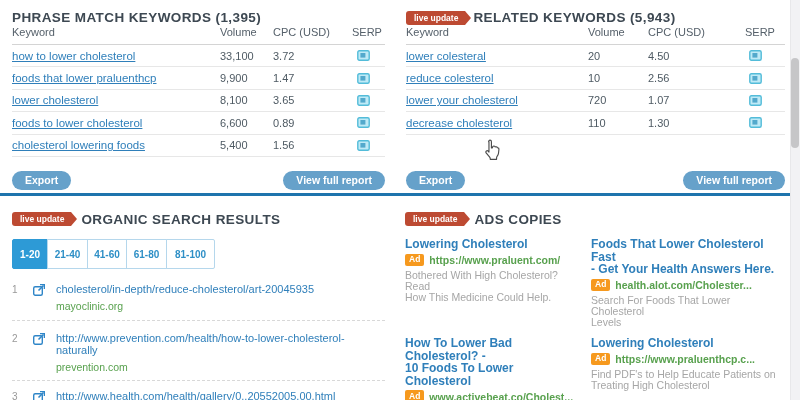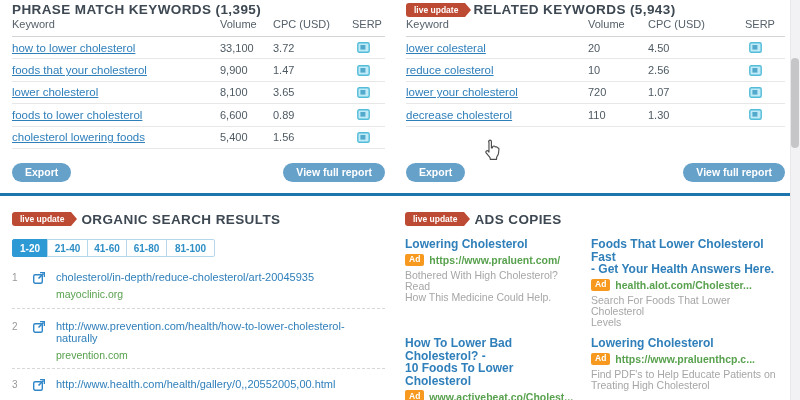--- a/index.html
+++ b/index.html
@@ -1,20 +1,20 @@
 <!DOCTYPE html>
 <html style="--link-blue: #2f7fba; --title-dark: #3d4852; --badge-red: #bd4a32; --accent-blue: #2d9ad6; --button-blue: #66a1ca; --divider-blue: #1e74ad; --url-green: #58a14e; --ad-orange: #f6991e;"><head>
 <meta charset="utf-8">
 <style>
   html,body{margin:0;padding:0;}
   .stage{position:relative;width:800px;height:400px;background:#fff;overflow:hidden;
          font-family:"Liberation Sans","DejaVu Sans",sans-serif;}
 
   
-  .panel{position:absolute;top:0;}
+  .panel{position:absolute;top:8px;}
   #pm{left:12px;width:373px;height:193px;}
   #rk{left:406px;width:379px;height:193px;}
   .title-row{position:absolute;top:-9px;left:0;display:flex;align-items:center;gap:8px;white-space:nowrap;}
   .sec-title{font-size:13.5px;font-weight:bold;color:var(--title-dark);letter-spacing:.4px;}
   .thead,.trow{display:grid;align-items:center;}
   #pm .thead,#pm .trow{grid-template-columns:208px 53px 79px 1fr;}
   #rk .thead,#rk .trow{grid-template-columns:182px 60px 97px 1fr;}
   .thead{box-sizing:border-box;height:37px;align-items:end;padding-bottom:6px;
          border-bottom:1px solid #d4d4d4;color:#55606a;font-size:11px;}
   .trow{box-sizing:border-box;height:22.4px;border-bottom:1px solid #e7e7e7;
@@ -35,21 +35,21 @@
   .heading{display:flex;align-items:center;gap:10px;margin-top:6px;height:16px;}
   .live-badge{position:relative;background:var(--badge-red);color:#fff;font-size:8.5px;
               font-weight:bold;line-height:10px;padding:2px 7px 2px 8px;border-radius:3px 0 0 3px;}
   .live-badge::after{content:"";position:absolute;right:-6px;top:0;
               border-top:7px solid transparent;border-bottom:7px solid transparent;
               border-left:6px solid var(--badge-red);}
   .title-row .live-badge{margin-top:0;}
 
   
   .pagination{display:flex;margin-top:12px;}
-  .page-btn{box-sizing:border-box;height:18px;border:1px solid #b5d7ec;background:#fff;
+  .page-btn{box-sizing:border-box;height:30px;border:1px solid #b5d7ec;background:#fff;
             color:#2e8fc6;font-size:10px;font-weight:bold;font-family:inherit;padding:0;cursor:pointer;}
   .page-btn + .page-btn{margin-left:-1px;}
   .page-btn:nth-child(1){width:36px;border-radius:2px 0 0 2px;}
   .page-btn:nth-child(2){width:41px;}
   .page-btn:nth-child(3){width:40px;}
   .page-btn:nth-child(4){width:41px;text-align:center;}
   .page-btn:nth-child(5){width:49px;border-radius:0 2px 2px 0;}
   .page-btn.active{background:var(--accent-blue);border-color:var(--accent-blue);color:#fff;}
 
   
@@ -104,21 +104,21 @@
       <span>33,100</span>
       <span>3.72</span>
       <span class="serp-btn">
           <svg width="13" height="11" viewBox="0 0 13 11">
             <rect x="0.8" y="0.8" width="11.4" height="9.4" rx="1.5" fill="#bfeaf6" stroke="#53bcd9" stroke-width="1.4"></rect>
             <rect x="3.4" y="3" width="5" height="4.6" fill="#53a9cc"></rect>
           </svg>
         </span>
     </div>
     <div class="trow">
-      <span><a class="kw-link">foods that your cholesterol</a></span>
+      <span><a class="kw-link">foods that lower praluenthcp</a></span>
       <span>9,900</span>
       <span>1.47</span>
       <span class="serp-btn">
           <svg width="13" height="11" viewBox="0 0 13 11">
             <rect x="0.8" y="0.8" width="11.4" height="9.4" rx="1.5" fill="#bfeaf6" stroke="#53bcd9" stroke-width="1.4"></rect>
             <rect x="3.4" y="3" width="5" height="4.6" fill="#53a9cc"></rect>
           </svg>
         </span>
     </div>
     <div class="trow">

